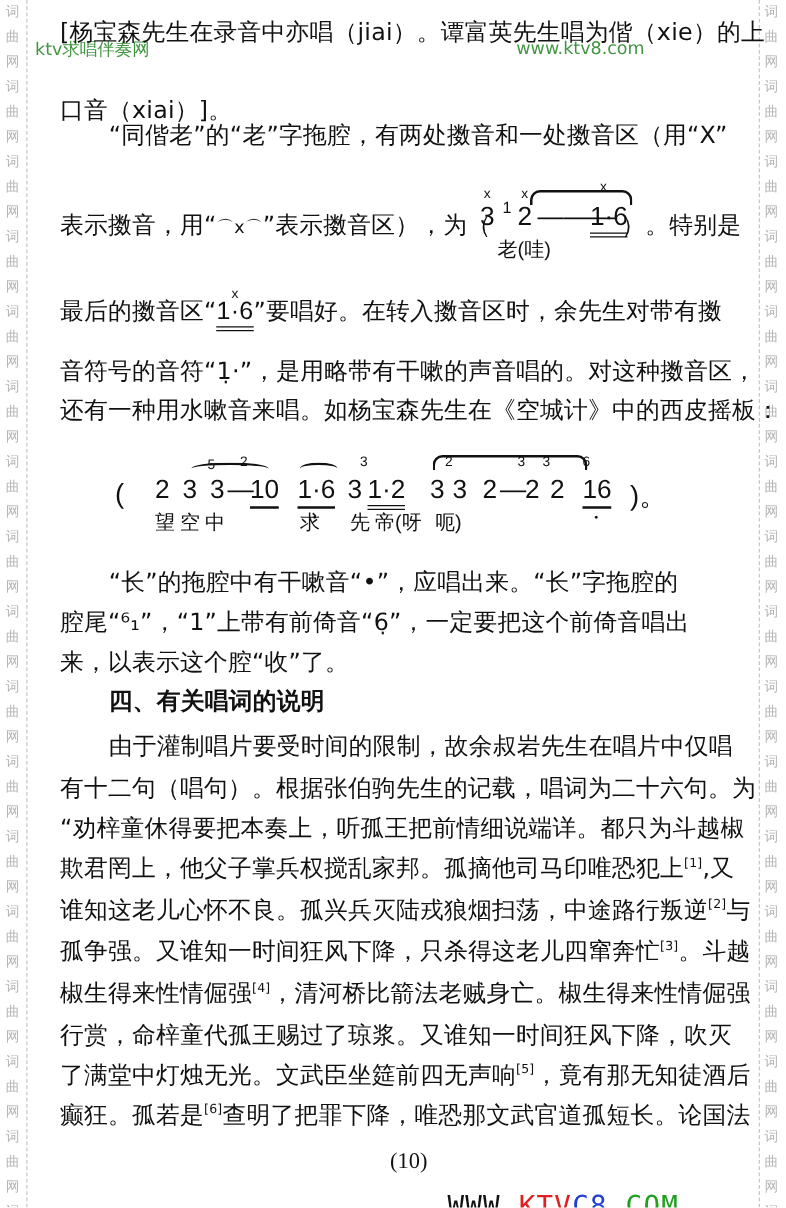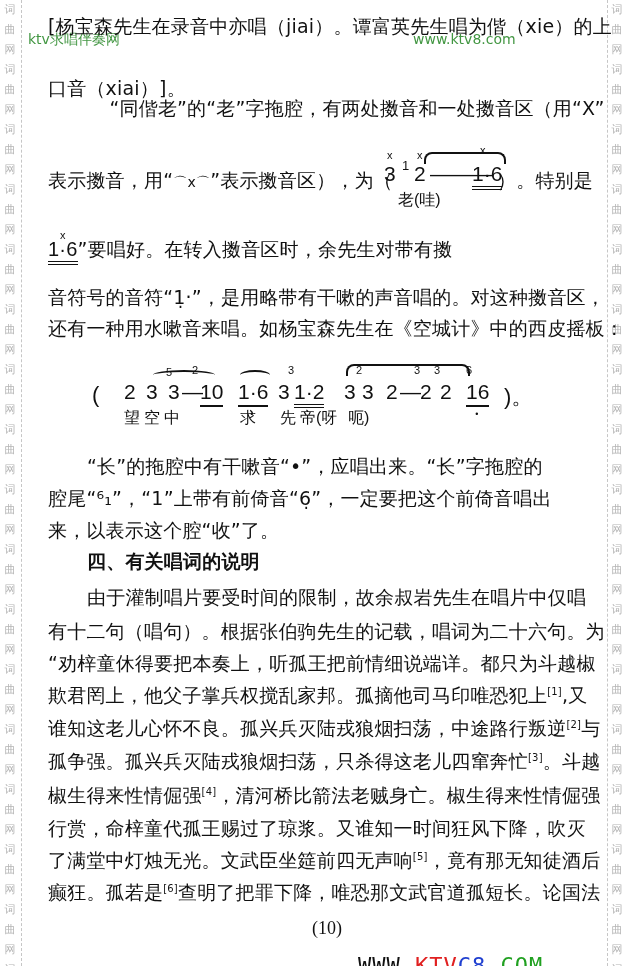--- a/index.html
+++ b/index.html
@@ -238,38 +238,38 @@
       <span class="ch">词</span>
     </div>
   </div>
 <div class="dash right"></div>
 
 <span class="wm" style="left:28px; top:31px;">ktv求唱伴奏网</span>
 <span class="wm" style="left:413px; top:31px;">www.ktv8.com</span>
 
 <div class="line" style="top:14px;">[杨宝森先生在录音中亦唱（jiai）。谭富英先生唱为偕（xie）的上</div>
 <div class="line" style="top:76px;">口音（xiai）]。</div>
-<div class="line indent" style="top:96px;text-align:center;">“同偕老”的“老”字拖腔，有两处擞音和一处擞音区（用“X”</div>
+<div class="line indent" style="top:96px;">“同偕老”的“老”字拖腔，有两处擞音和一处擞音区（用“X”</div>
 
 <div class="line" style="top:168px;">
   <span>表示擞音，用“</span><span style="font-size:14px;">⌒x⌒</span><span>”表示擞音区），为（</span><span style="display:inline-block; width:104px;"></span><span>）。特别是</span>
 </div>
 
 <div class="notation" style="left:384px; top:150px; width:120px; height:60px;">
   <span class="bracket" style="left:40px; top:2px; width:78px;"></span>
   <span class="n" style="position:absolute; left:0; top:12px;"><span class="xmark">x</span><span>3</span></span>
   <span class="n" style="position:absolute; left:18px; top:8px; font-size:13px;">1</span>
   <span class="n" style="position:absolute; left:30px; top:12px;"><span class="xmark">x</span><span>2</span></span>
   <span class="n" style="position:absolute; left:46px; top:12px;">———</span>
   <span class="n u2" style="position:absolute; left:88px; top:12px;"><span class="xmark" style="left:8px; top:-18px;">x</span><span>1·6</span></span>
   <span class="lyric" style="left:14px; top:40px;">老(哇)</span>
 </div>
 
 <div class="line" style="top:237px;">
-  <span class="n u2" style="font-family:'Liberation Sans',sans-serif; font-size:20px; position:relative;"><span class="xmark" style="left:12px; top:-14px;">x</span><span>1·6</span></span><span>”要唱好。在转入擞音区时，余先生对带有擞</span>
+  <span>最后的擞音区“</span><span class="n u2" style="font-family:'Liberation Sans',sans-serif; font-size:20px; position:relative;"><span class="xmark" style="left:12px; top:-14px;">x</span><span>1·6</span></span><span>”要唱好。在转入擞音区时，余先生对带有擞</span>
 </div>
 
 <div class="line" style="top:285px;">音符号的音符“1̣·”，是用略带有干嗽的声音唱的。对这种擞音区，</div>
 <div class="line" style="top:316px;">还有一种用水嗽音来唱。如杨宝森先生在《空城计》中的西皮摇板：</div>
 
 <div class="notation" style="left:88px; top:360px; width:460px; height:80px;">
   <span style="position:absolute; left:4px; top:22px; font-size:22px;">(</span>
   <span class="slur" style="left:65px; top:10px; width:62px;"></span>
   <span class="slur" style="left:152px; top:10px; width:30px;"></span>
   <span class="bracket" style="left:258px; top:4px; width:120px;"></span>
@@ -303,21 +303,21 @@
 <div class="line indent" style="top:454px;">“长”的拖腔中有干嗽音“•”，应唱出来。“长”字拖腔的</div>
 <div class="line" style="top:486px;">腔尾“⁶₁”，“1”上带有前倚音“6̣”，一定要把这个前倚音唱出</div>
 <div class="line" style="top:518px;">来，以表示这个腔“收”了。</div>
 <div class="line indent heading" style="top:549px;">四、有关唱词的说明</div>
 
 <div class="line indent" style="top:585px;">由于灌制唱片要受时间的限制，故余叔岩先生在唱片中仅唱</div>
 <div class="line" style="top:619px;">有十二句（唱句）。根据张伯驹先生的记载，唱词为二十六句。为</div>
 <div class="line" style="top:651px;">“劝梓童休得要把本奏上，听孤王把前情细说端详。都只为斗越椒</div>
 <div class="line" style="top:683px;"><span>欺君罔上，他父子掌兵权搅乱家邦。孤摘他司马印唯恐犯上</span><span class="mark-sup">[1]</span><span>,又</span></div>
 <div class="line" style="top:716px;"><span>谁知这老儿心怀不良。孤兴兵灭陆戎狼烟扫荡，中途路行叛逆</span><span class="mark-sup">[2]</span><span>与</span></div>
-<div class="line" style="top:749px;"><span>孤争强。孤兴兵灭陆戎狼烟扫荡，只杀得这老儿四窜奔忙</span><span class="mark-sup">[3]</span><span>。斗越</span></div>
+<div class="line" style="top:749px;"><span>孤争强。又谁知一时间狂风下降，只杀得这老儿四窜奔忙</span><span class="mark-sup">[3]</span><span>。斗越</span></div>
 <div class="line" style="top:783px;"><span>椒生得来性情倔强</span><span class="mark-sup">[4]</span><span>，清河桥比箭法老贼身亡。椒生得来性情倔强</span></div>
 <div class="line" style="top:816px;">行赏，命梓童代孤王赐过了琼浆。又谁知一时间狂风下降，吹灭</div>
 <div class="line" style="top:848px;"><span>了满堂中灯烛无光。文武臣坐筵前四无声响</span><span class="mark-sup">[5]</span><span>，竟有那无知徒酒后</span></div>
 <div class="line" style="top:880px;"><span>癫狂。孤若是</span><span class="mark-sup">[6]</span><span>查明了把罪下降，唯恐那文武官道孤短长。论国法</span></div>
 
 <div class="footer-page">(10)</div>
 <div class="footer-url">
   <span style="color:#111111;">WWW.</span><span style="color:#e02020;">KTV</span><span style="color:#2040d0;">C8</span><span style="color:#20a020;">.COM</span>
 </div>
 

